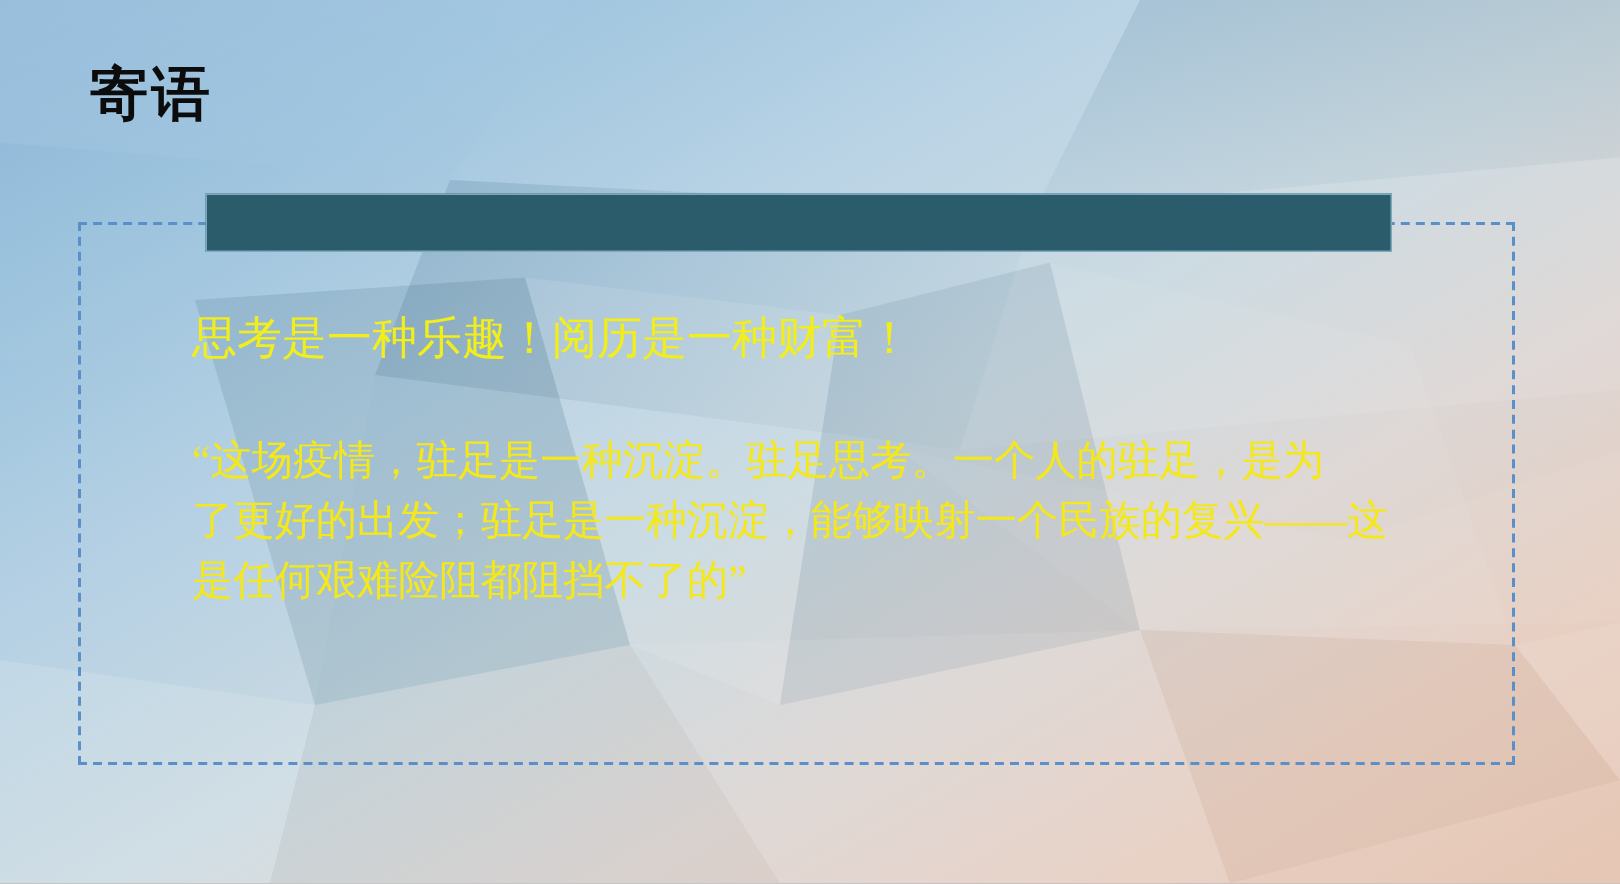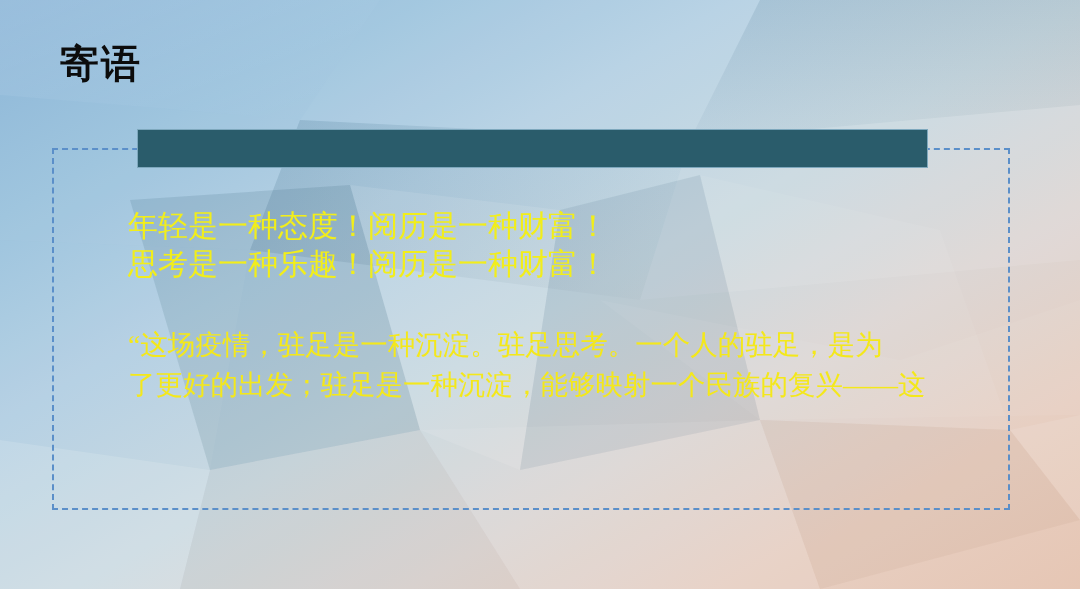--- a/index.html
+++ b/index.html
@@ -152,24 +152,24 @@
     </g>
   </svg>
 
   <div class="slide-title">寄语</div>
 
   <div class="dashed-frame"></div>
 
   <div class="teal-bar"></div>
 
   <div class="text-block">
-    <div class="verse">年轻是一种态度！阅历是一种财富！</div>
     <div class="verse">思考是一种乐趣！阅历是一种财富！</div>
 
     <div class="spacer"></div>
 
     <div class="quote">
       <span class="ln">“这场疫情，驻足是一种沉淀。驻足思考。一个人的驻足，是为</span>
       <span class="ln">了更好的出发；驻足是一种沉淀，能够映射一个民族的复兴——这</span>
+      <span class="ln">是任何艰难险阻都阻挡不了的”</span>
     </div>
   </div>
 
 </div>
 
 </body></html>

